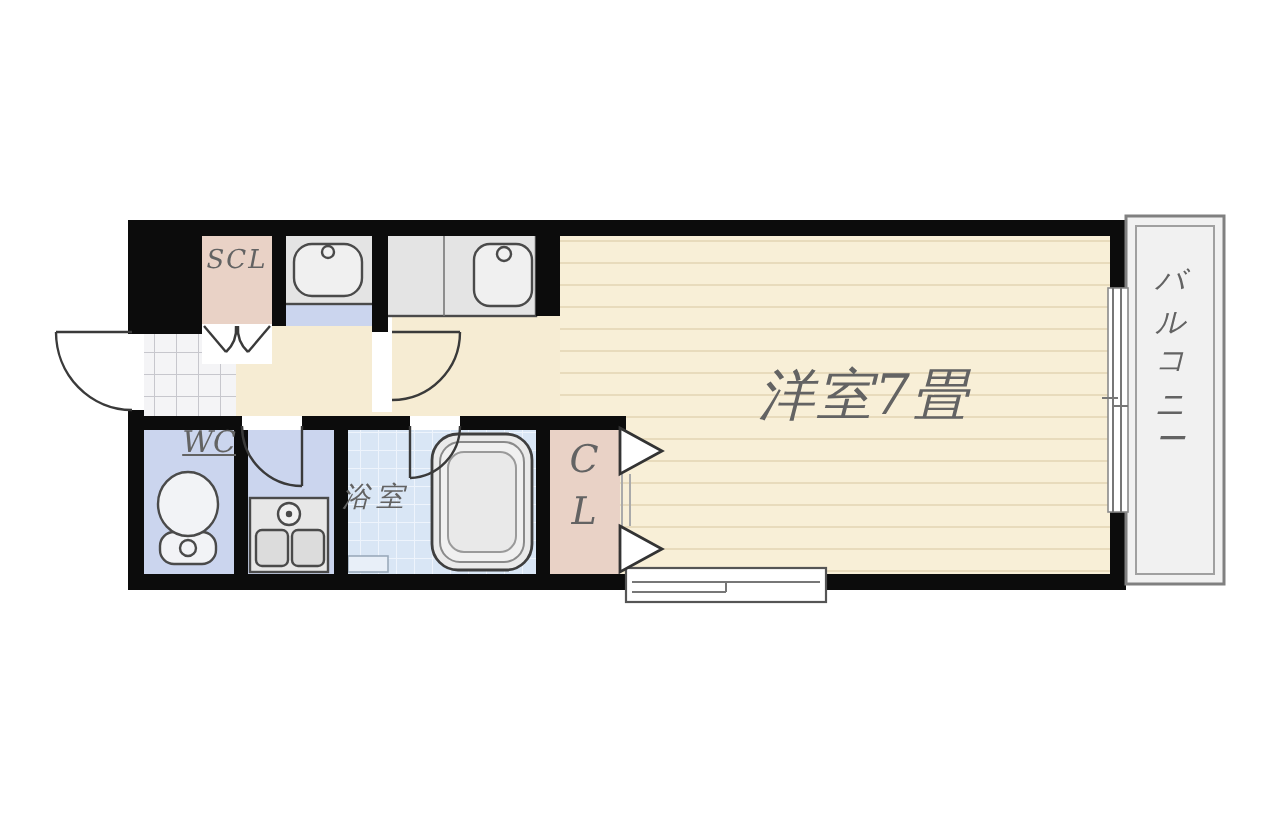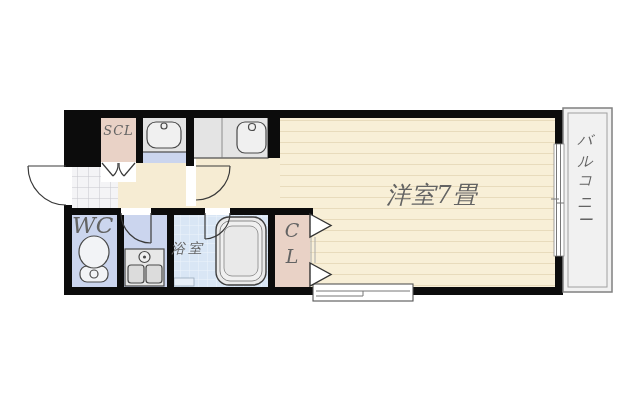--- a/index.html
+++ b/index.html
@@ -9,24 +9,24 @@
   .wall{fill:var(--wall,#0c0c0c);}
   .floor-hall{fill:var(--hall_floor,#f6ecd3);}
   .floor-wet{fill:var(--wet_floor,#cbd5ee);}
   .floor-closet{fill:var(--closet_floor,#e9d2c6);}
   .floor-balcony{fill:var(--balcony_floor,#f1f1f1);}
   .doorarc{stroke:#3a3a3a;stroke-width:1.2;fill:none;}
   .fixline{stroke:#4a4a4a;stroke-width:1.2;}
   .label{position:absolute;color:var(--label_text,#636363);font-style:italic;
          white-space:nowrap;pointer-events:none;}
   .lbl-scl{left:100px;top:123px;width:37px;text-align:center;font-size:13px;letter-spacing:1px;}
-  .lbl-wc{left:72px;top:212px;width:46px;text-align:left;font-size:23px;}
+  .lbl-wc{left:72px;top:212px;width:46px;text-align:right;font-size:15px;text-decoration:underline;}
   .lbl-bath{left:171px;top:240px;font-size:14px;letter-spacing:3px;}
   .lbl-cl{left:279px;top:217px;width:26px;text-align:center;font-size:19px;line-height:26px;}
-  .lbl-main{left:352px;top:179px;width:160px;text-align:center;font-size:24px;letter-spacing:1px;}
+  .lbl-main{left:352px;top:179px;width:160px;text-align:center;font-size:28px;letter-spacing:1px;}
   .lbl-balcony{left:575px;top:123px;font-size:15px;letter-spacing:5px;
                writing-mode:vertical-rl;text-orientation:mixed;}
 </style>
 </head>
 <body>
 
 <div id="stage">
   <svg id="plan-svg" width="640" height="415" viewBox="0 0 640 415">
     <defs>
       <pattern id="plank" width="11" height="11" patternUnits="userSpaceOnUse">

